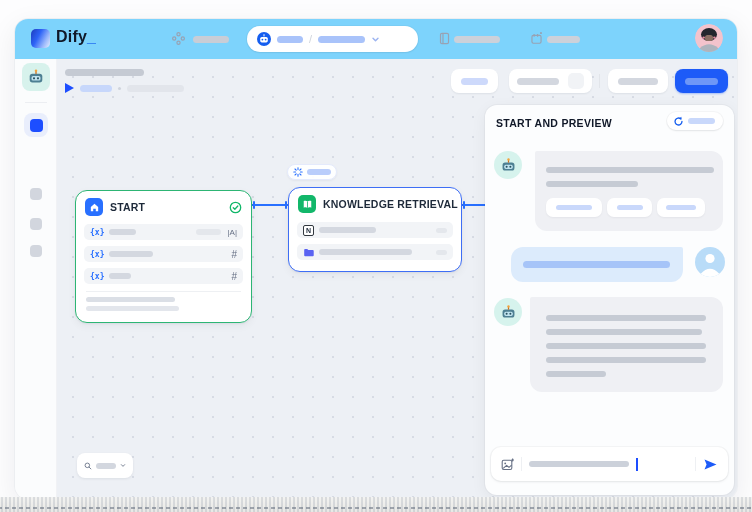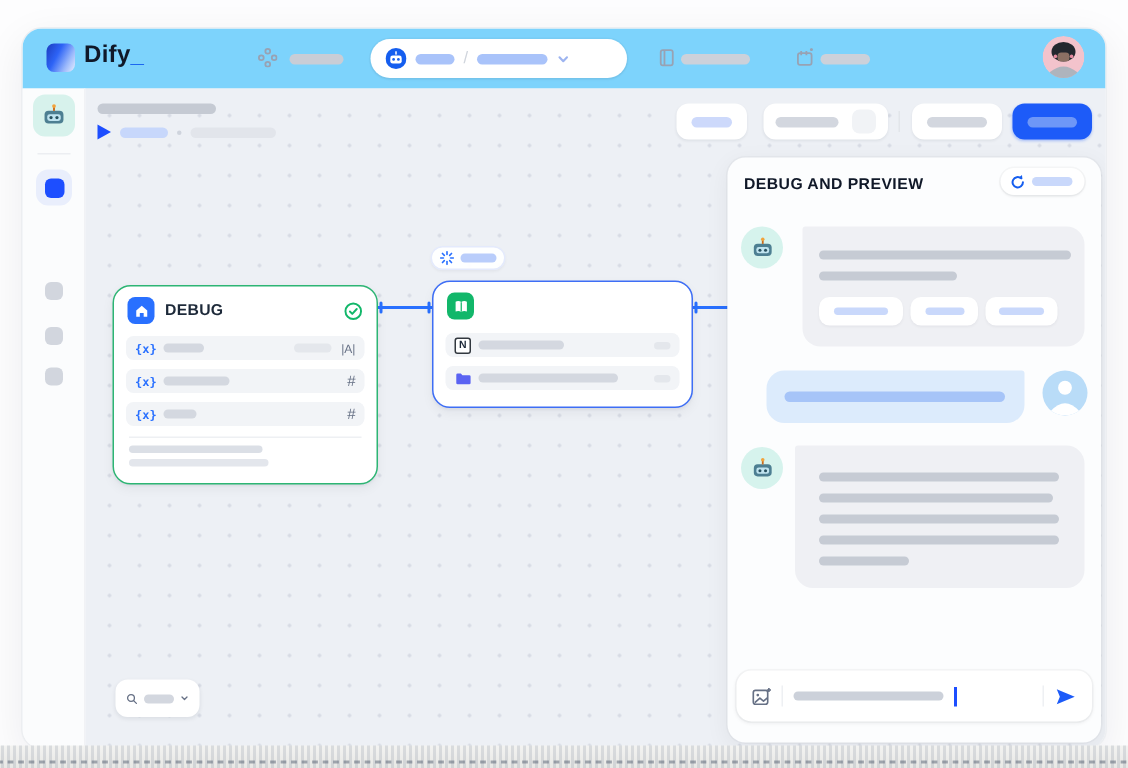--- a/index.html
+++ b/index.html
@@ -279,21 +279,21 @@
         <span class="bar" style="width:24px;height:6px;background:#b9cdfb;"></span>
       </div>
 
       <div class="node node-start">
         <div class="node-hd">
           <div class="node-ic ic-blue">
             <svg width="11" height="11" viewBox="0 0 12 12">
                 <path d="M2 5.4 L6 2 L10 5.4 V10 H7.4 V7.3 H4.6 V10 H2 Z" fill="#fff"></path>
               </svg>
           </div>
-          <div class="node-title">DEBUG</div>
+          <div class="node-title">START</div>
           <svg width="13" height="13" viewBox="0 0 14 14">
             <circle cx="7" cy="7" r="5.6" fill="none" stroke="#12b76a" stroke-width="1.4"></circle>
             <path d="M4.6 7.2 L6.3 8.9 L9.5 5.4" stroke="#12b76a" stroke-width="1.4" fill="none" stroke-linecap="round" stroke-linejoin="round"></path>
           </svg>
         </div>
         <div style="height:3px;"></div>
         <div class="node-row">
           <span class="tok">{x}</span>
           <span class="bar" style="width:27px;height:6px;background:#d4d8e0;"></span>
           <span class="sp"></span>
@@ -318,20 +318,21 @@
       </div>
 
       <div class="node node-kn">
         <div class="node-hd">
           <div class="node-ic ic-green">
             <svg width="11" height="11" viewBox="0 0 12 12">
               <path d="M6 2.6 C4.9 1.7 3.1 1.7 1.9 2.3 V9.5 C3.1 8.9 4.9 8.9 6 9.8 C7.1 8.9 8.9 8.9 10.1 9.5 V2.3 C8.9 1.7 7.1 1.7 6 2.6 Z" fill="#fff"></path>
               <line x1="6" y1="2.7" x2="6" y2="9.7" stroke="#12b76a" stroke-width="0.9"></line>
             </svg>
           </div>
+          <div class="node-title">KNOWLEDGE RETRIEVAL</div>
         </div>
         <div style="height:4px;"></div>
         <div class="node-row">
           <span class="notion-ic">N</span>
           <span class="bar" style="width:57px;height:6px;background:#d4d8e0;"></span>
           <span class="sp"></span>
           <span class="bar" style="width:11px;height:5px;background:#e4e7ec;"></span>
         </div>
         <div class="node-row">
           <svg width="11" height="11" viewBox="0 0 12 12">
@@ -348,21 +349,21 @@
           <circle cx="5" cy="5" r="3.4" fill="none" stroke="#667085" stroke-width="1.3"></circle>
           <line x1="7.6" y1="7.6" x2="10.4" y2="10.4" stroke="#667085" stroke-width="1.3" stroke-linecap="round"></line>
         </svg>
         <span class="bar" style="width:20px;height:6px;background:#d3d7df;"></span>
         <svg width="9" height="9" viewBox="0 0 9 9">
           <path d="M2 3.2 L4.5 5.8 L7 3.2" fill="none" stroke="#667085" stroke-width="1.3" stroke-linecap="round" stroke-linejoin="round"></path>
         </svg>
       </div>
 
       <div class="panel">
-        <div class="panel-title">DEBUG AND PREVIEW</div>
+        <div class="panel-title">START AND PREVIEW</div>
         <div class="restart-btn">
           <svg width="11" height="11" viewBox="0 0 14 14">
             <path d="M11.4 7 a4.4 4.4 0 1 1 -1.5 -3.3" fill="none" stroke="#155eef" stroke-width="1.7" stroke-linecap="round"></path>
             <path d="M10.6 0.8 L10.9 4.3 L7.5 3.4 Z" fill="#155eef"></path>
           </svg>
           <span class="bar" style="width:27px;height:6px;background:#c9d8fb;"></span>
         </div>
 
         <div class="chat-avatar bot-av av-1">
           <svg width="17" height="17" viewBox="0 0 20 20">

